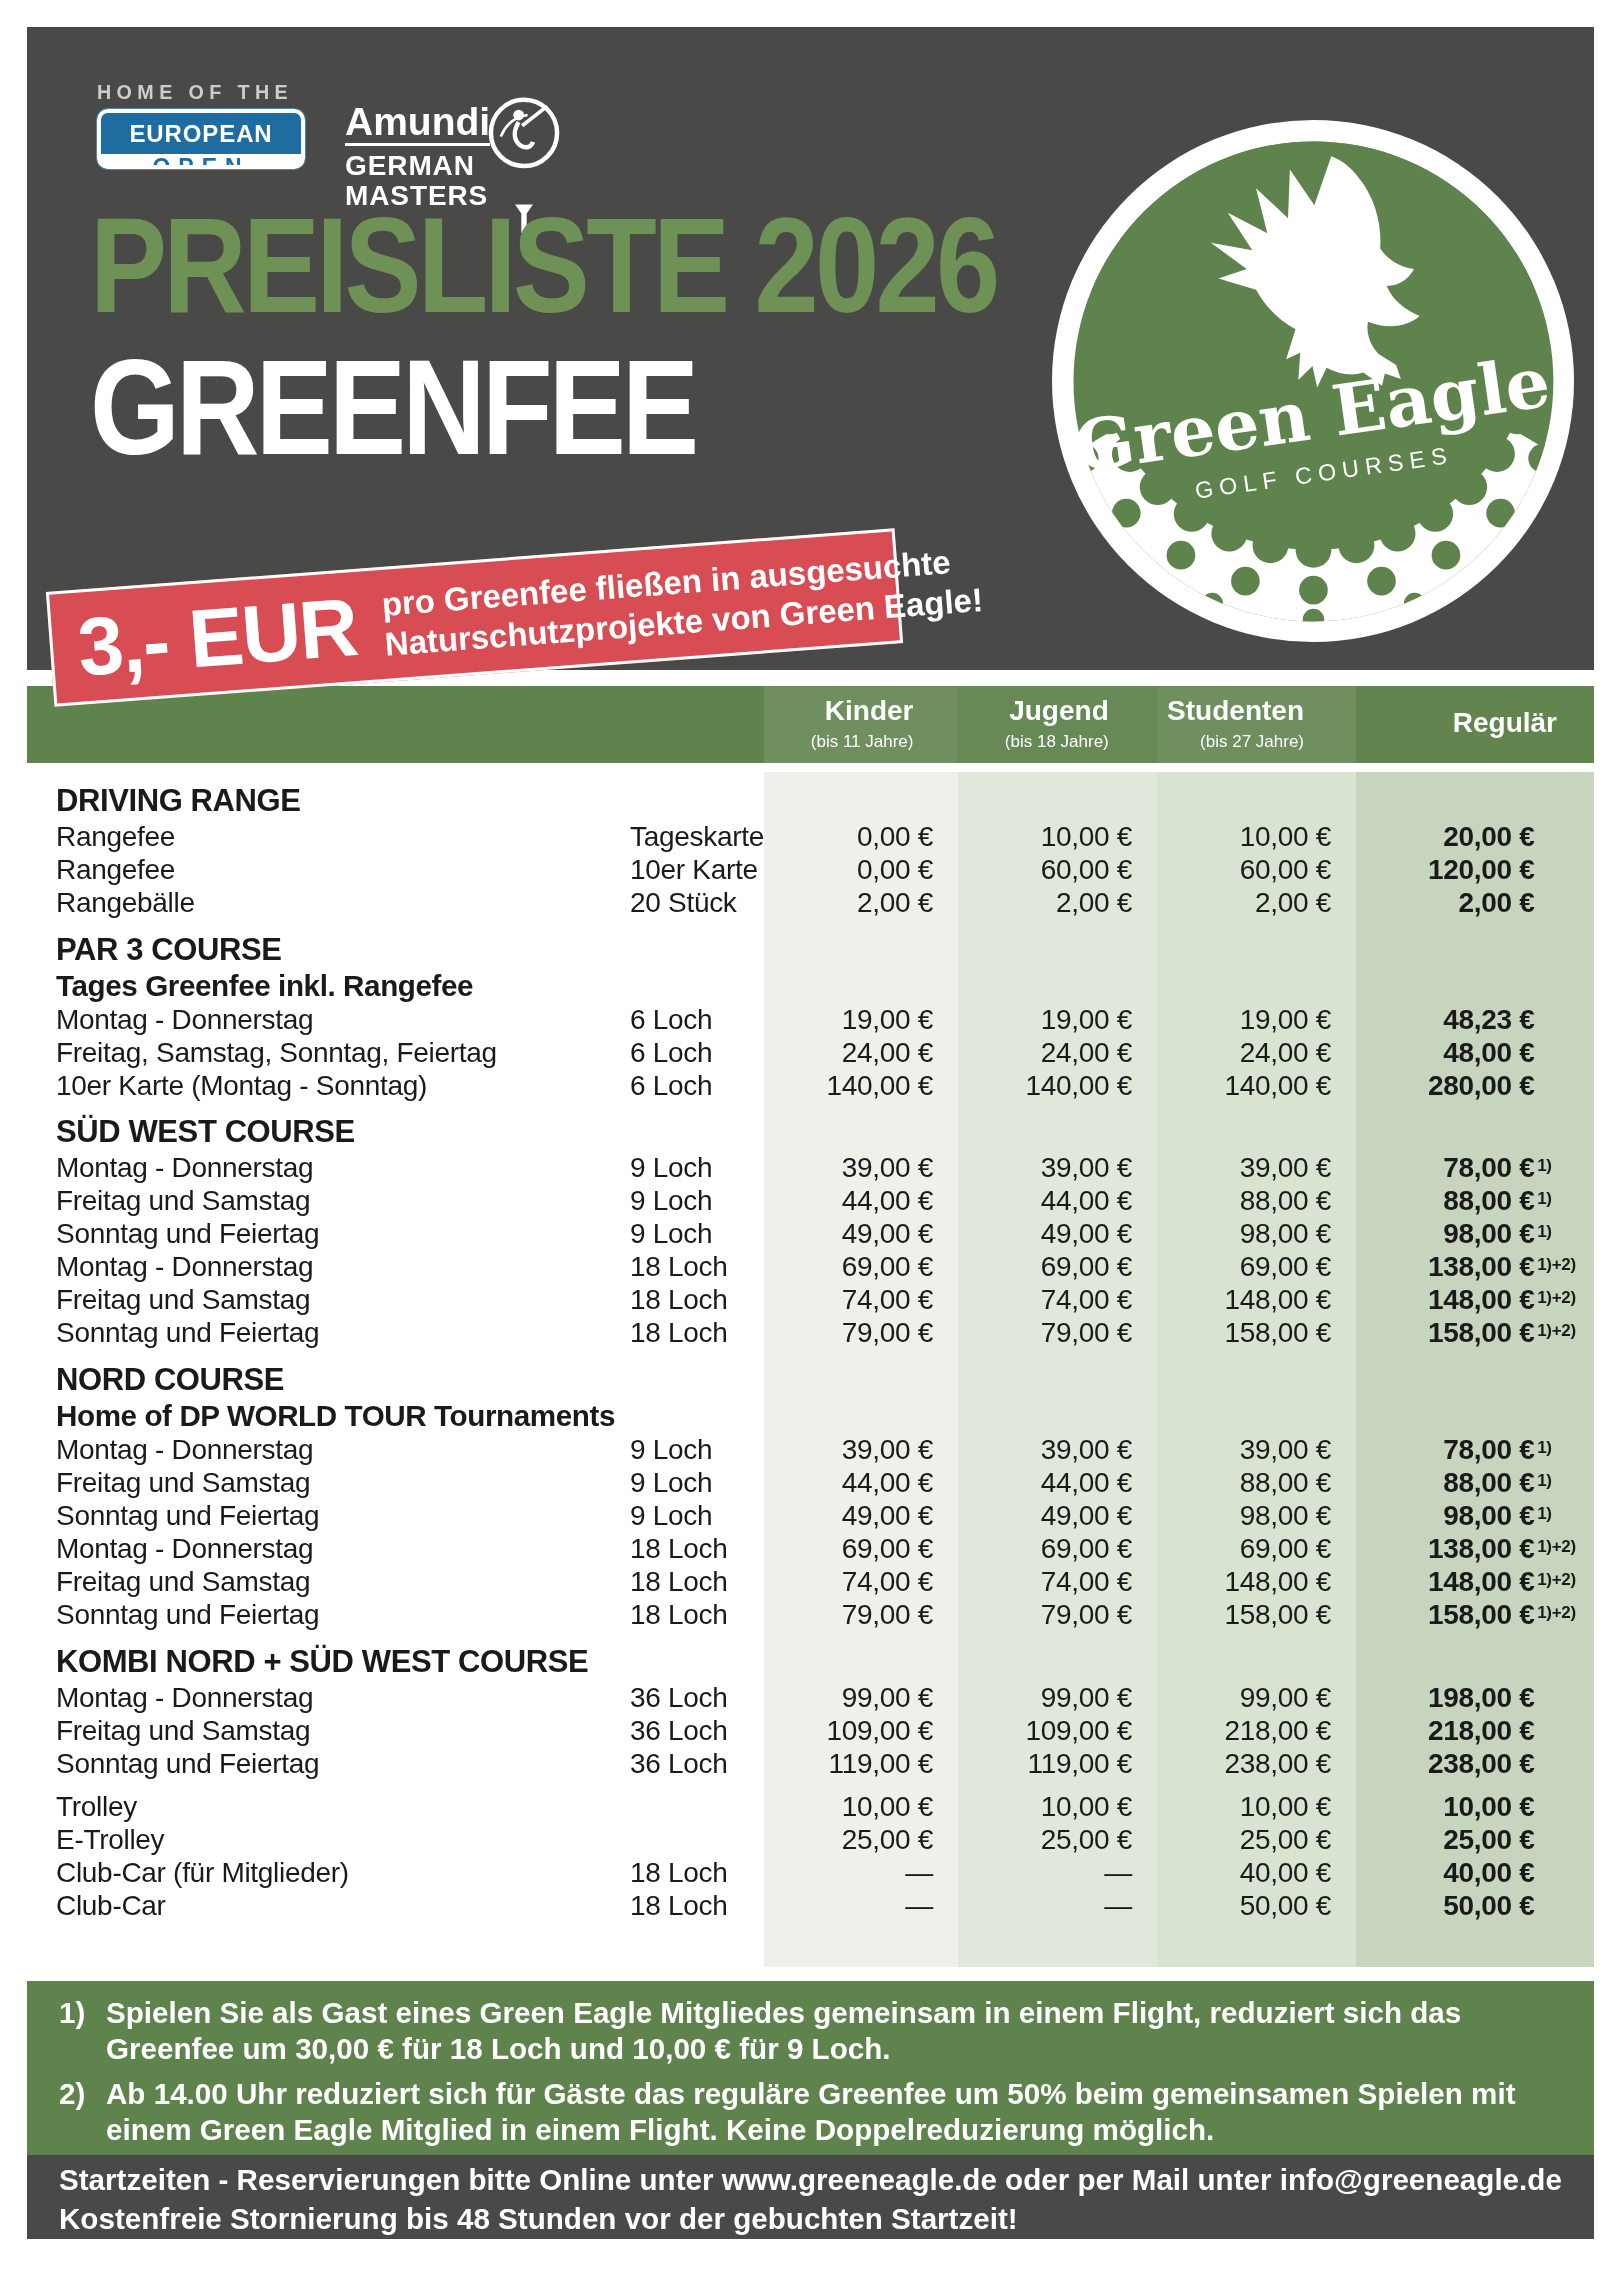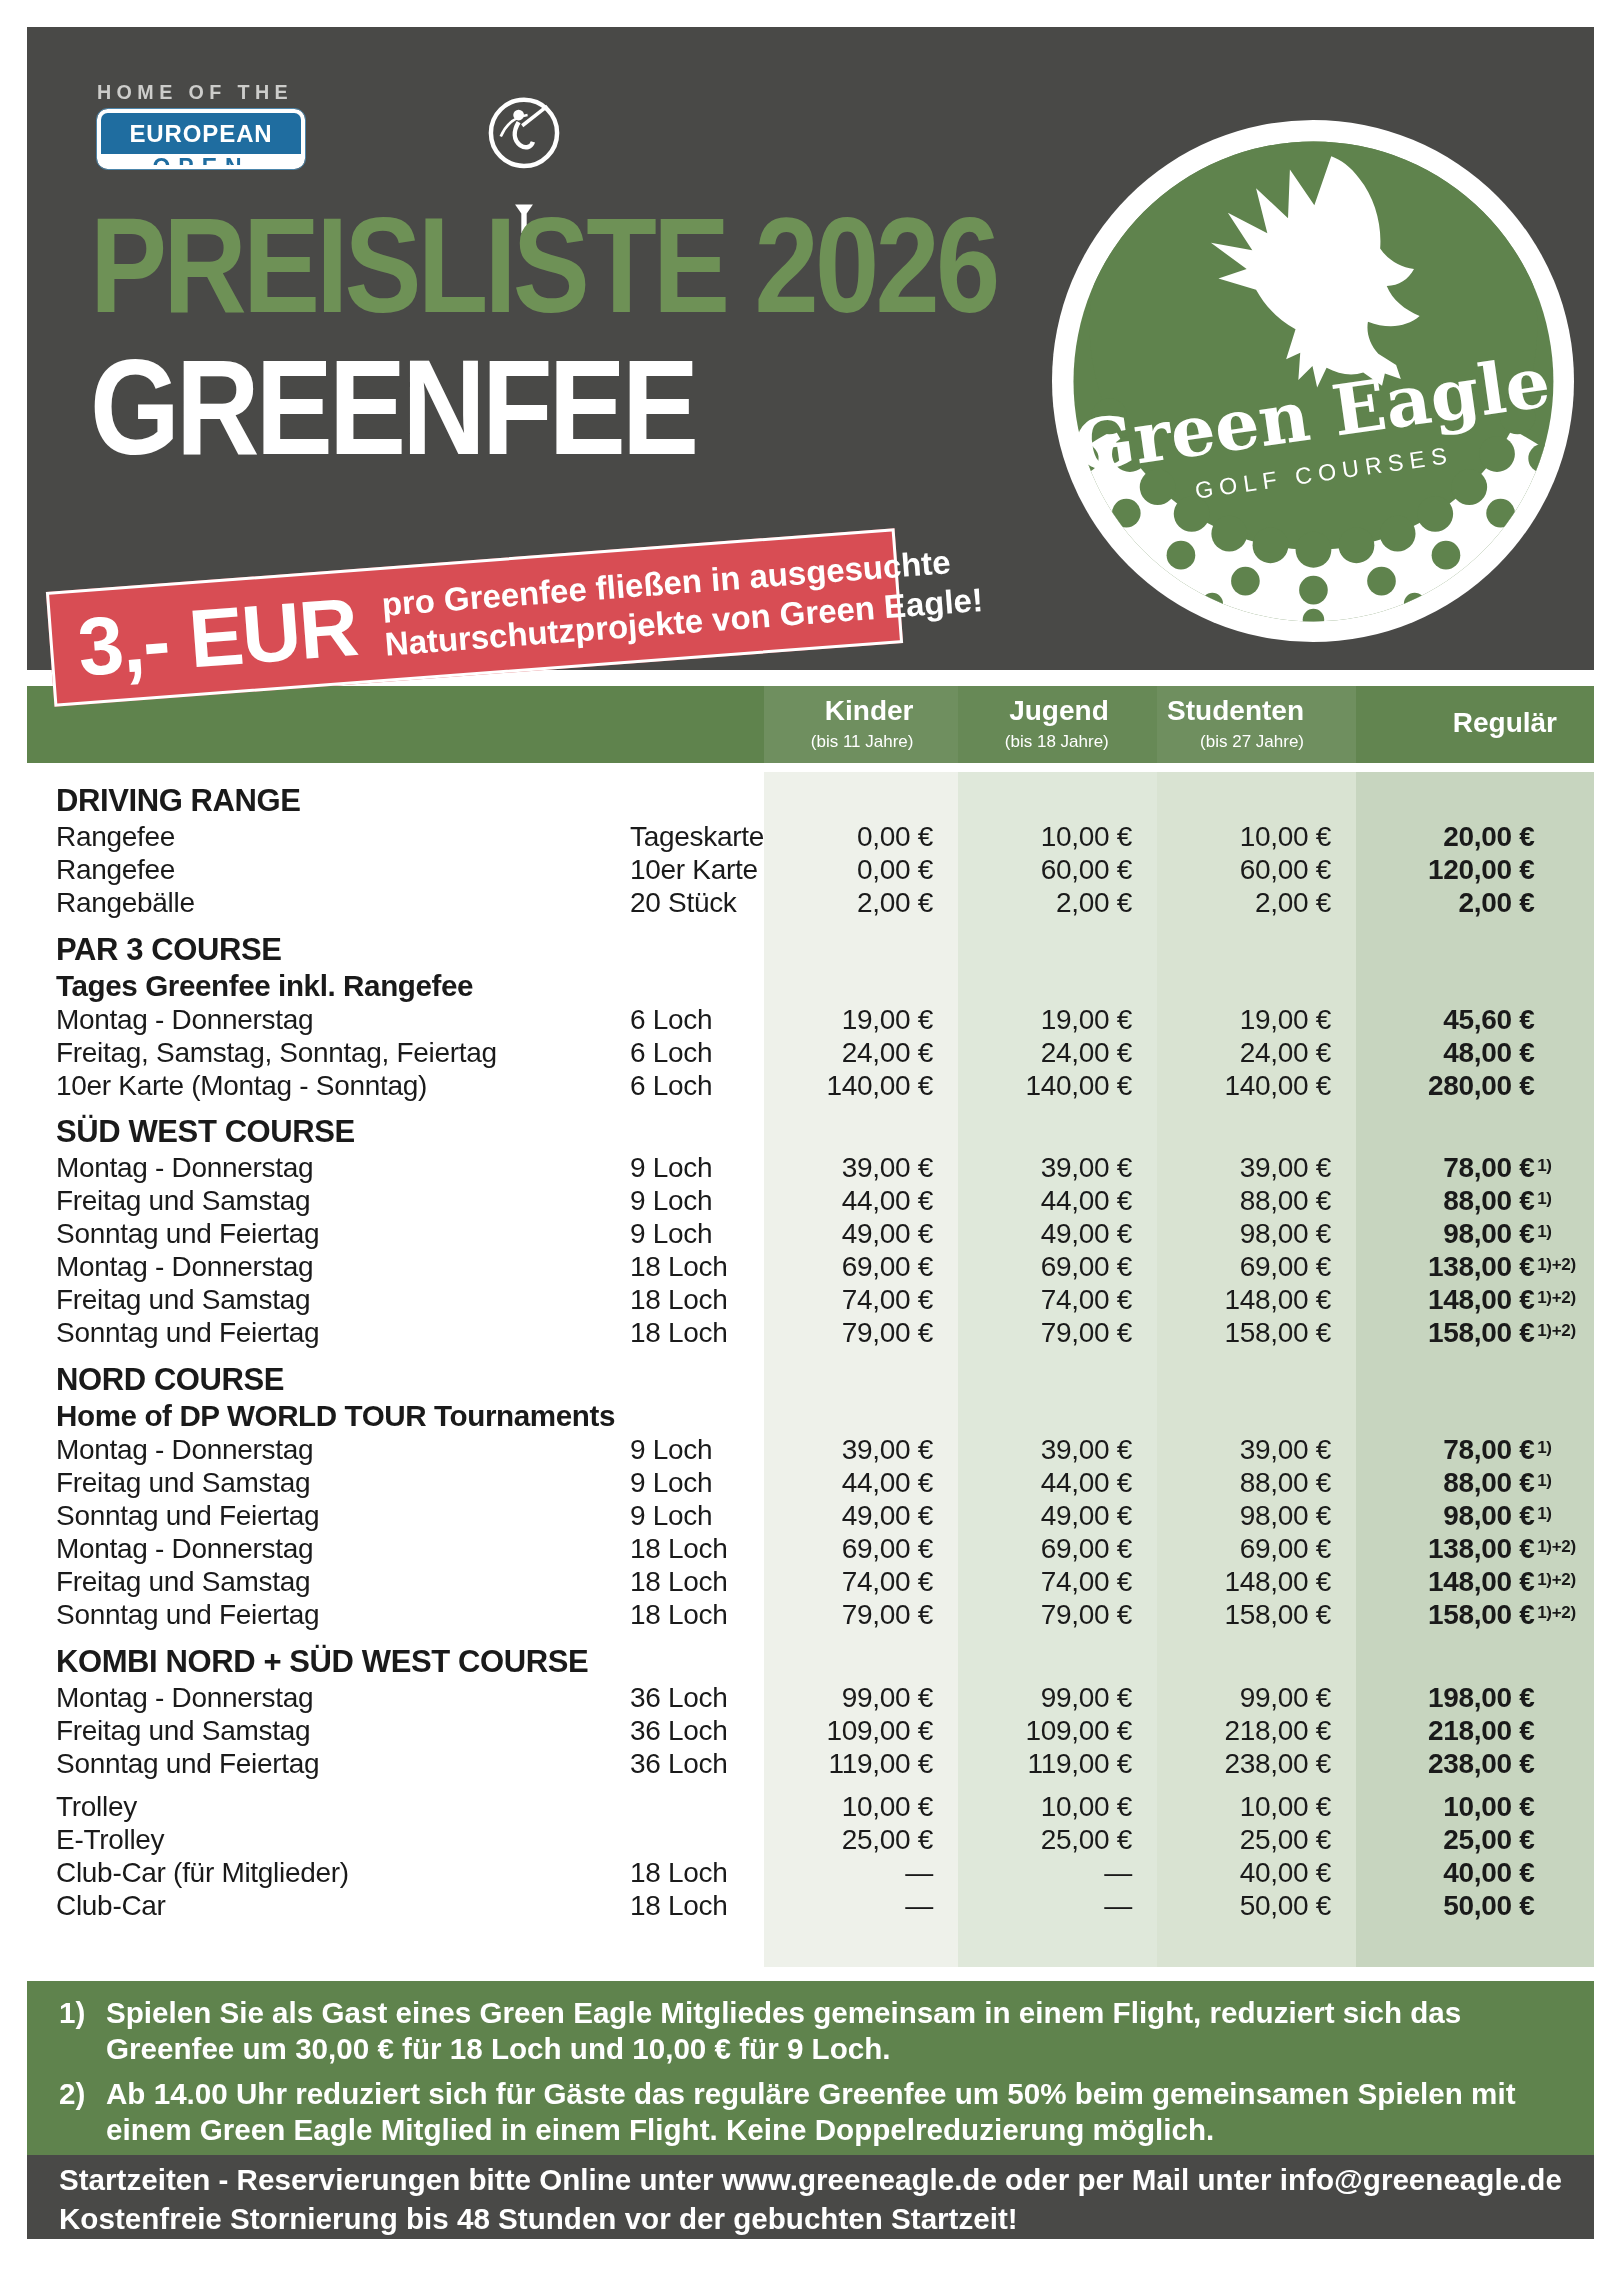--- a/index.html
+++ b/index.html
@@ -89,20 +89,25 @@
 <div class="page">
 
   <div class="hero">
     <div class="home-of">HOME OF THE</div>
 
     <div class="eo-badge">
       <div class="eo-top">EUROPEAN</div>
       <div class="eo-bottom">OPEN</div>
     </div>
 
+    <div class="amundi">
+      <span class="amundi-brand">Amundi</span>
+      <div class="amundi-l1">GERMAN</div>
+      <div class="amundi-l2">MASTERS</div>
+    </div>
 
     <svg class="golfer" width="90" height="152" viewBox="0 0 100 170">
       <circle cx="50" cy="48" r="37" stroke="#fff" stroke-width="5" fill="none"></circle>
       <circle cx="44" cy="28" r="6" fill="#fff"></circle>
       <path d="M44,36 C38,46 38,56 46,62 C52,66 58,64 60,58" stroke="#fff" stroke-width="5" fill="none"></path>
       <path d="M48,40 L76,18" stroke="#fff" stroke-width="4" fill="none"></path>
       <path d="M24,52 C30,38 40,30 54,28" stroke="#fff" stroke-width="3" fill="none"></path>
       <path d="M40,128 L60,128 L53,138 L53,160 L47,160 L47,138 Z" fill="#fff"></path>
     </svg>
 
@@ -230,21 +235,21 @@
           <section class="sec">
     <h3 class="sec-title">PAR 3 COURSE</h3>
     <h4 class="sec-subtitle">Tages Greenfee inkl. Rangefee</h4>
     <div class="rows">
               <div class="row">
     <div class="cell label">Montag - Donnerstag</div>
     <div class="cell unit">6 Loch</div>
     <div class="cell price k">19,00 €</div>
     <div class="cell price j">19,00 €</div>
     <div class="cell price s">19,00 €</div>
-    <div class="cell price r"><span class="rv">45,60 €</span><span class="sup"></span></div>
+    <div class="cell price r"><span class="rv">48,23 €</span><span class="sup"></span></div>
   </div>
               <div class="row">
     <div class="cell label">Freitag, Samstag, Sonntag, Feiertag</div>
     <div class="cell unit">6 Loch</div>
     <div class="cell price k">24,00 €</div>
     <div class="cell price j">24,00 €</div>
     <div class="cell price s">24,00 €</div>
     <div class="cell price r"><span class="rv">48,00 €</span><span class="sup"></span></div>
   </div>
               <div class="row">

